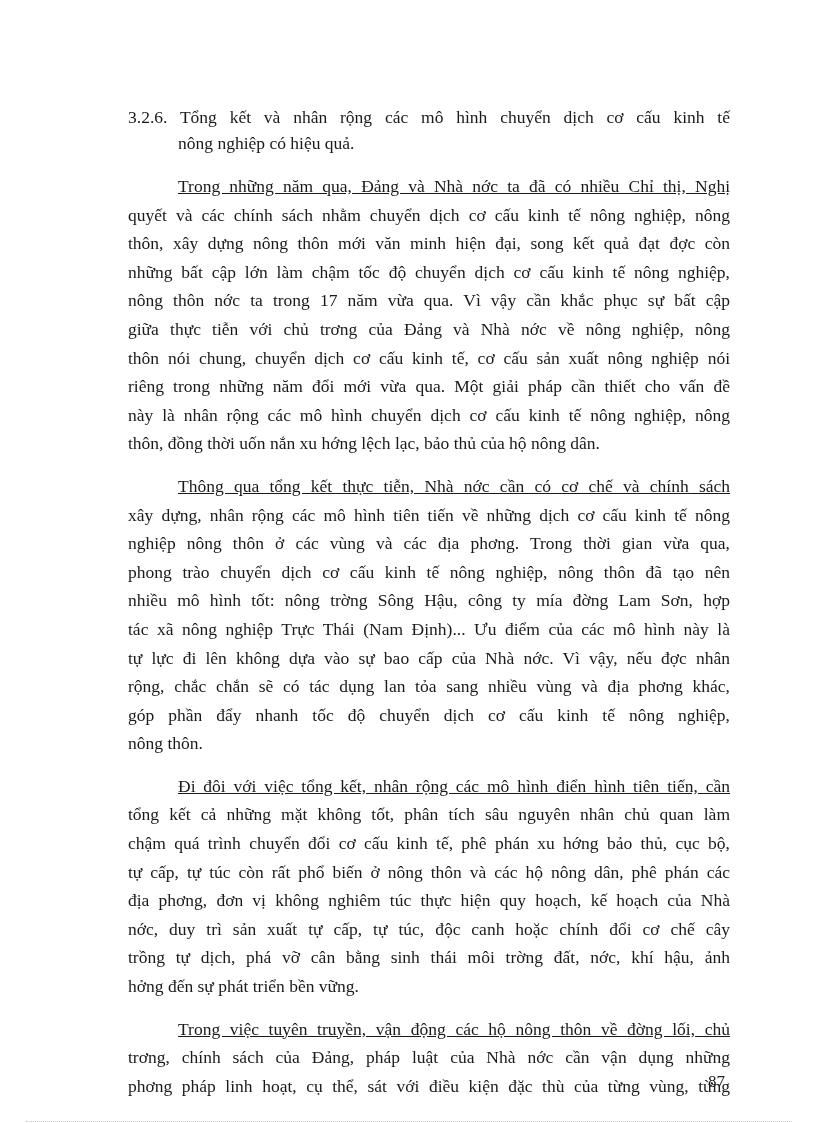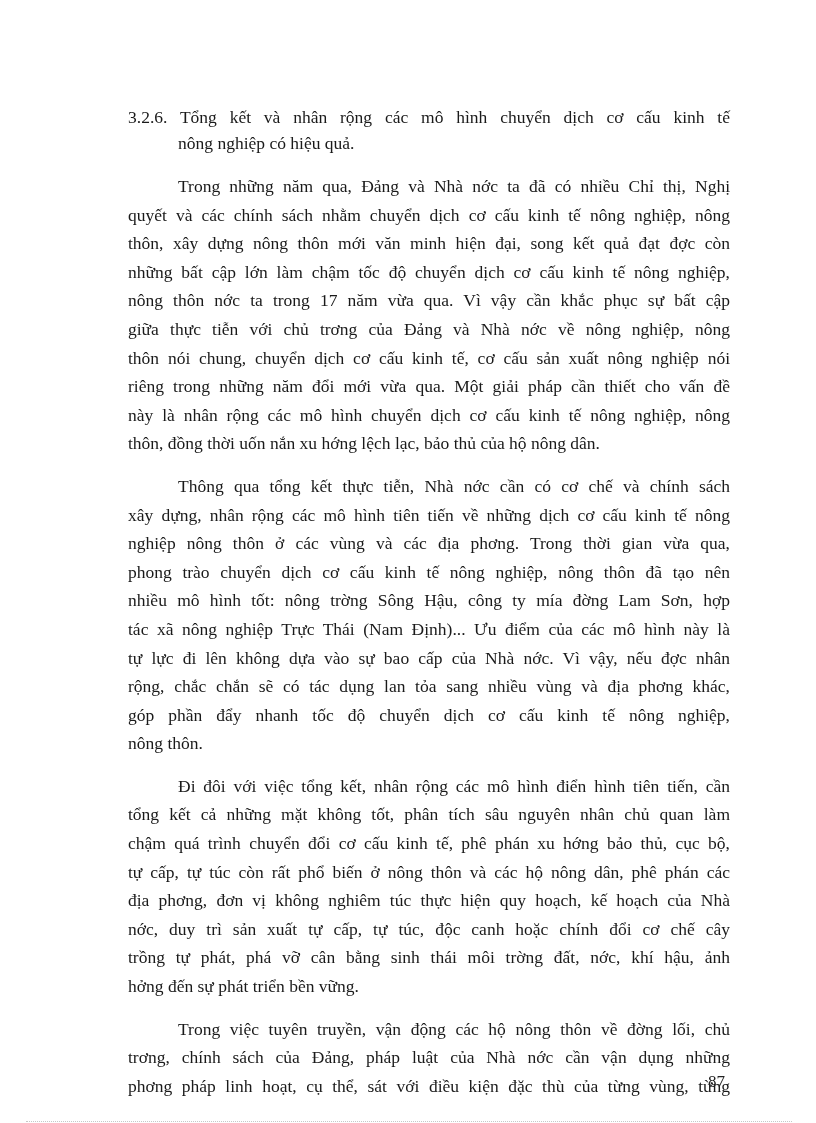--- a/index.html
+++ b/index.html
@@ -45,20 +45,21 @@
     }
     .line {
       display: block;
       white-space: nowrap;
       text-align: justify;
       text-align-last: justify;
       word-spacing: 0;
     }
     .line.indent {
       padding-left: 50px;
+      text-decoration: underline;
     }
     .line.last {
       text-align: left;
       text-align-last: left;
     }
     .page-number {
       position: absolute;
       left: 708px;
       top: 1072px;
       font-size: 17px;
@@ -111,21 +112,21 @@
     <span class="line last">nông thôn.</span>
   </div>
 
   <div class="para">
     <span class="line indent">Đi đôi với việc tổng kết, nhân rộng các mô hình điển hình tiên tiến, cần</span>
     <span class="line">tổng kết cả những mặt không tốt, phân tích sâu nguyên nhân chủ quan làm</span>
     <span class="line">chậm quá trình chuyển đổi cơ cấu kinh tế, phê phán xu hớng  bảo thủ, cục bộ,</span>
     <span class="line">tự cấp, tự túc còn rất phổ biến ở nông thôn và các hộ nông dân, phê phán các</span>
     <span class="line">địa phơng,  đơn vị không nghiêm túc thực hiện quy hoạch, kế hoạch của Nhà</span>
     <span class="line">nớc,  duy trì sản xuất tự cấp, tự túc, độc canh hoặc chính đổi cơ chế cây</span>
-    <span class="line">trồng tự phát, phá vỡ cân bằng sinh thái môi trờng  đất, nớc,  khí hậu, ảnh</span>
+    <span class="line">trồng tự dịch, phá vỡ cân bằng sinh thái môi trờng  đất, nớc,  khí hậu, ảnh</span>
     <span class="line last">hởng  đến sự phát triển bền vững.</span>
   </div>
 
   <div class="para">
     <span class="line indent">Trong việc tuyên truyền, vận động các hộ nông thôn về đờng  lối, chủ</span>
     <span class="line">trơng,  chính sách của Đảng, pháp luật của Nhà nớc  cần vận dụng những</span>
     <span class="line">phơng  pháp linh hoạt, cụ thể, sát với điều kiện đặc thù của từng vùng, từng</span>
   </div>
 
 </div>

